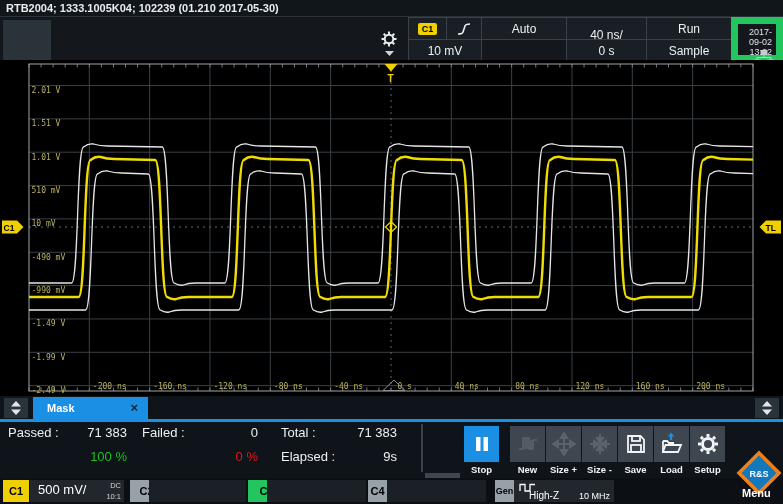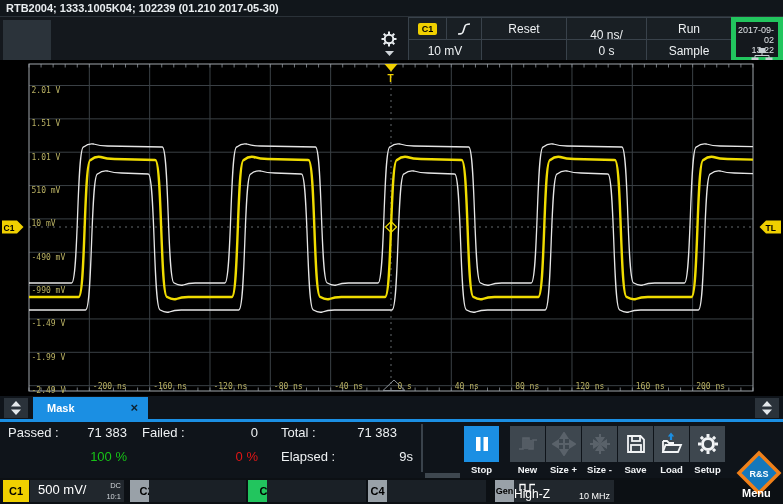--- a/index.html
+++ b/index.html
@@ -8,21 +8,21 @@
   .abs{position:absolute;box-sizing:border-box;}
   
   .titlebar{left:0;top:0;width:783px;height:17px;background:#11161b;border-bottom:1px solid #2a3138;
             font-size:11px;font-weight:bold;line-height:16px;padding-left:6px;color:#e9edf0;}
   
   .headerband{left:0;top:17px;width:783px;height:46px;background:#14181d;}
   .hb-leftbox{left:3px;top:20px;width:48px;height:42px;background:#2b333a;}
   .hcell{background:#191f24;border:1px solid #39424b;display:flex;align-items:center;justify-content:center;
          font-size:12px;color:#eef1f3;}
   .c1badge{background:#f0d000;color:#000;font-weight:bold;font-size:9px;padding:1px 4px;border-radius:2px;}
-  .dateblock{left:731px;top:17px;width:52px;height:45px;background:#14181d;border:5px solid #22c55e;
+  .dateblock{left:731px;top:17px;width:52px;height:45px;background:#14181d;border:7px solid #22c55e;
              font-size:9px;text-align:right;padding:3px 4px 0 0;line-height:10px;color:#dfe3e6;}
   
   .tabbar{left:0;top:396px;width:783px;height:23px;background:#0f141a;}
   .tab-underline{left:0;top:419px;width:783px;height:3px;background:#1b8fe3;}
   .masktab{left:33px;top:397px;width:115px;height:22px;background:#1b8fe3;color:#fff;
            font-size:11px;font-weight:bold;line-height:22px;padding-left:14px;}
   .masktab .close{position:absolute;right:10px;top:0;color:#0d2230;font-size:13px;font-weight:bold;cursor:default;}
   .spinbtn{top:398px;width:24px;height:20px;background:#2a323a;display:flex;align-items:center;justify-content:center;}
   
   .statsarea{left:0;top:422px;width:783px;height:56px;background:#0f141a;font-size:13px;}
@@ -68,21 +68,21 @@
 
   <div class="abs hcell" style="left:408px;top:17px;width:39px;height:23px;">
     <span class="c1badge">C1</span>
   </div>
   <div class="abs hcell" style="left:446px;top:17px;width:36px;height:23px;">
     <svg width="16" height="16">
       <path d="M2 13 C6 13 6.5 12.5 7 11 L9 5 C9.5 3.5 10 3 14 3" stroke="#eef1f3" stroke-width="1.6" fill="none"></path>
     </svg>
   </div>
   <div class="abs hcell" style="left:481px;top:17px;width:86px;height:23px;">
-    <span>Reset</span>
+    <span>Auto</span>
   </div>
   <div class="abs hcell" style="left:566px;top:17px;width:81px;height:35px;">
     <span>40 ns/</span>
   </div>
   <div class="abs hcell" style="left:646px;top:17px;width:86px;height:23px;">
     <span>Run</span>
   </div>
   <div class="abs hcell" style="left:408px;top:39px;width:74px;height:23px;">
     <span>10 mV</span>
   </div>
@@ -179,21 +179,21 @@
   <div class="abs statsarea">
     <span class="stat" style="left:8px;top:3px;">Passed :</span>
     <span class="stat right" style="left:55px;top:3px;width:72px;">71 383</span>
     <span class="stat" style="left:142px;top:3px;">Failed :</span>
     <span class="stat right" style="left:200px;top:3px;width:58px;">0</span>
     <span class="stat" style="left:281px;top:3px;">Total :</span>
     <span class="stat right" style="left:328px;top:3px;width:69px;">71 383</span>
     <span class="stat right green" style="left:55px;top:27px;width:72px;">100 %</span>
     <span class="stat right red" style="left:200px;top:27px;width:58px;">0 %</span>
     <span class="stat" style="left:281px;top:27px;">Elapsed :</span>
-    <span class="stat right" style="left:328px;top:27px;width:69px;padding-left:16px;">9s</span>
+    <span class="stat right" style="left:328px;top:27px;width:69px;">9s</span>
   </div>
   <div class="abs divider"></div>
 
   <div class="mbtn" style="left:425px;margin-top:47px;">
     <div class="mbtn-box">
       <svg width="24" height="24">
         <path d="M18.3 7.2 A7.2 7.2 0 1 0 19.2 12" stroke="#f2f4f6" stroke-width="2.3" fill="none"></path>
         <polygon points="14.5,8.2 21.5,8.2 18.4,2.4" fill="#f2f4f6"></polygon>
       </svg>
     </div>
@@ -295,21 +295,21 @@
     <div class="chpanel" style="left:149px;width:97px;"></div>
     <div class="chbadge" style="left:248px;width:37px;background:#22c55e;">C3</div>
     <div class="chpanel" style="left:267px;width:99px;"></div>
     <div class="chbadge" style="left:368px;width:19px;background:#99a1a8;">C4</div>
     <div class="chpanel" style="left:387px;width:99px;"></div>
     <div class="chbadge" style="left:495px;width:19px;background:#99a1a8;font-size:9px;">Gen</div>
     <div class="chpanel" style="left:514px;width:100px;background:#21272d;">
       <svg class="abs" style="left:5px;top:3px;" width="18" height="9">
         <polyline points="1,8 1,1.5 6,1.5 6,8 11,8 11,1.5 16,1.5" stroke="#fff" stroke-width="1.3" fill="none"></polyline>
       </svg>
-      <span class="abs" style="left:0;bottom:1px;font-size:12px;color:#fff;">High-Z</span>
+      <span class="abs" style="left:15px;bottom:1px;font-size:10px;color:#fff;">High-Z</span>
       <span class="abs" style="right:4px;top:1px;font-size:9px;color:#fff;margin-top:30px;">2 Vpp</span>
       <span class="abs" style="right:4px;bottom:1px;font-size:9px;color:#fff;">10 MHz</span>
     </div>
   </div>
 
   <svg class="abs" style="left:736px;top:450px;" width="46" height="46">
     <polygon points="23,3 43,23 23,43 3,23" fill="#1478bc" stroke="#f08019" stroke-width="3.5"></polygon>
     <text x="23" y="27" text-anchor="middle" font-size="9" font-weight="bold" fill="#fff" style="font-family:'Liberation Sans',sans-serif">R&amp;S</text>
   </svg>
   <div class="abs menu-label">Menu</div>

